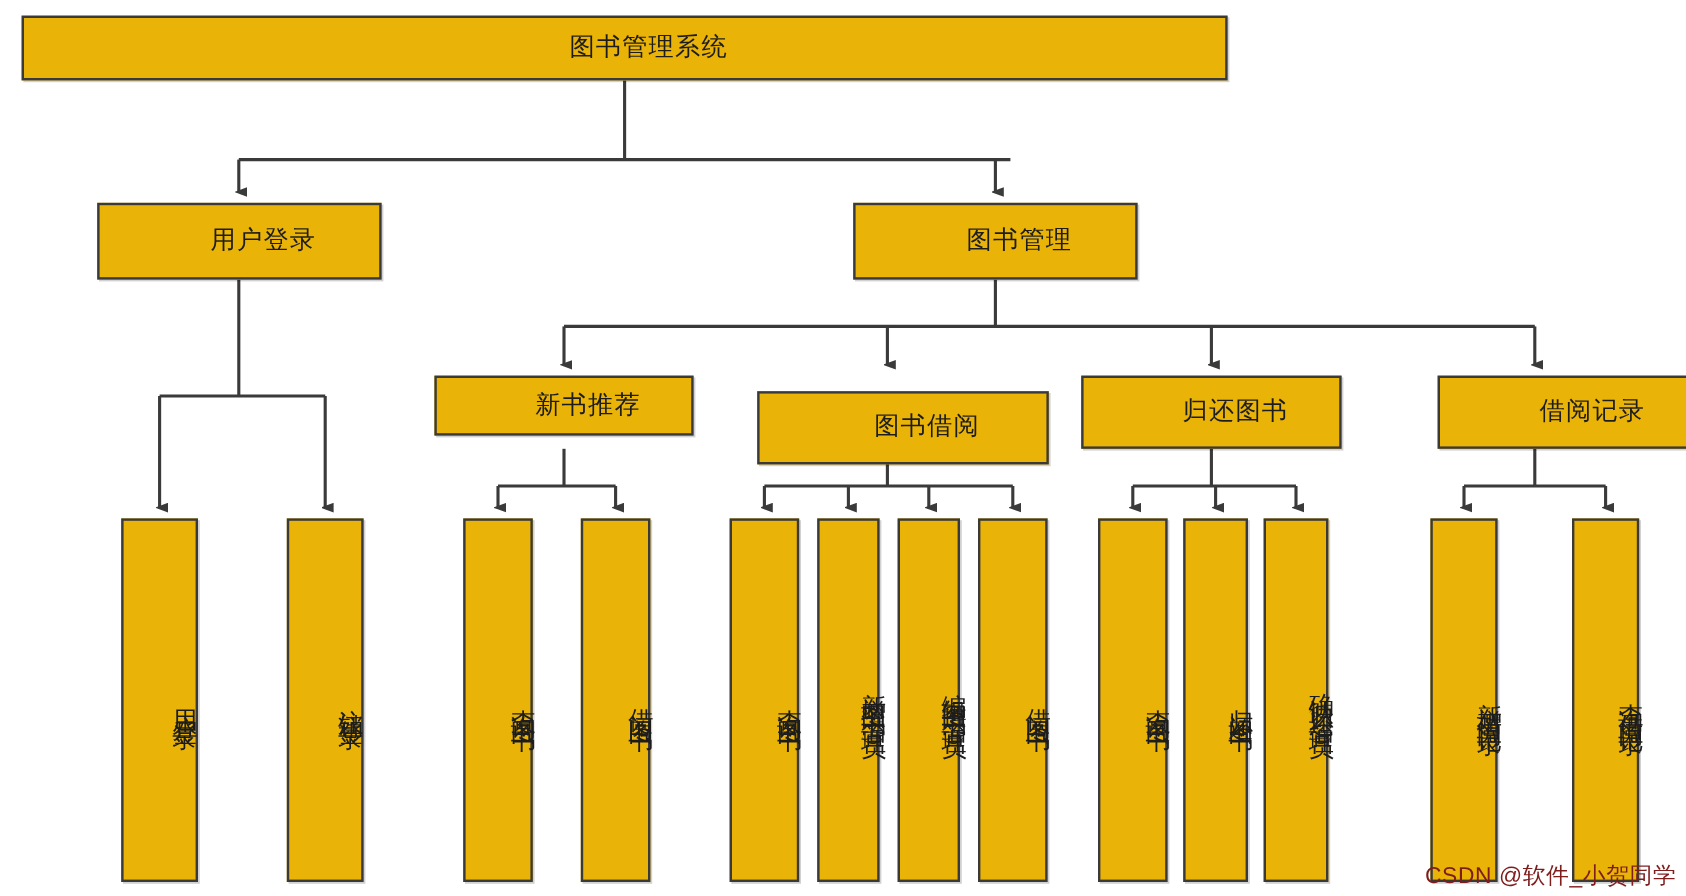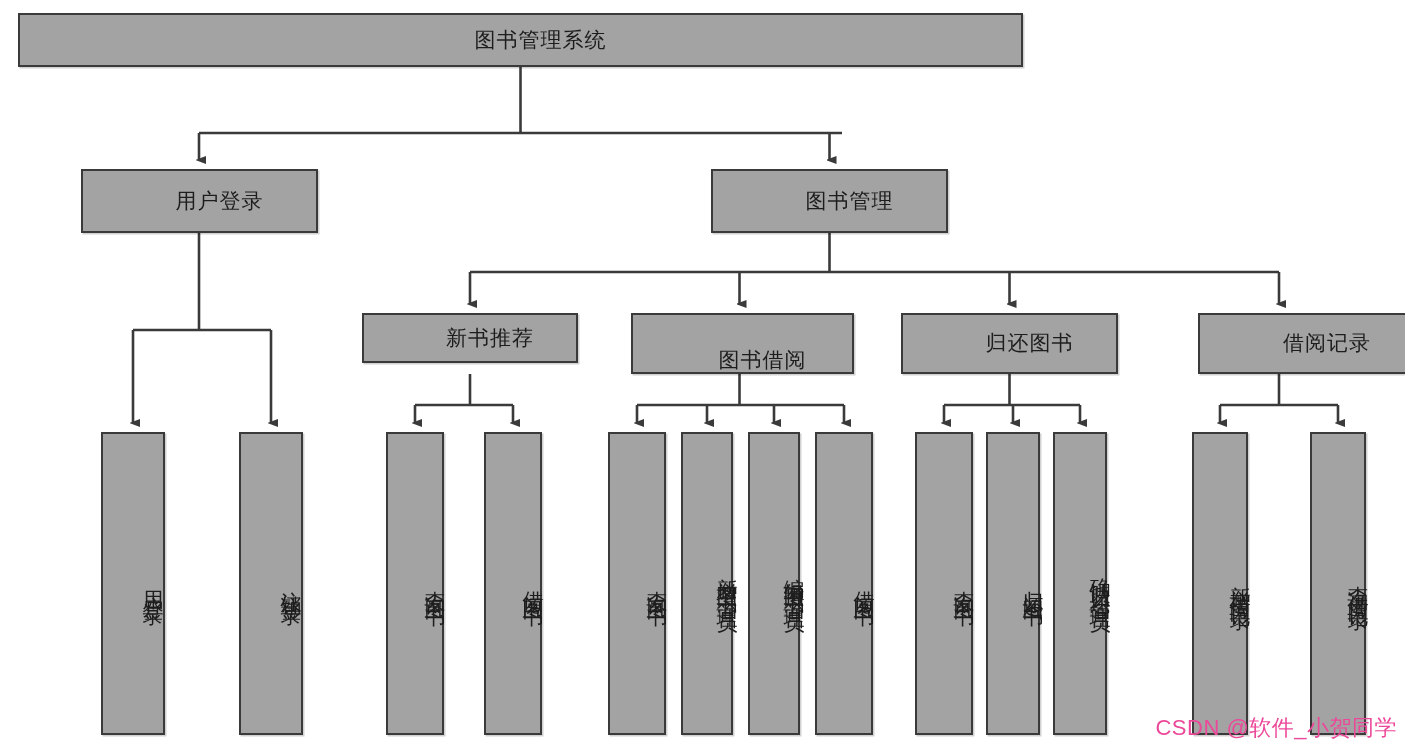--- a/index.html
+++ b/index.html
@@ -23,21 +23,21 @@
     position: absolute;
     left: 0;
     top: 0;
     width: 1405px;
     height: 747px;
     pointer-events: none;
   }
   .node {
     position: absolute;
     box-sizing: border-box;
-    background: #a3a3a3;
+    background: #eab308;
     border: 2.5px solid #3a3a3a;
     display: flex;
     align-items: center;
     justify-content: center;
     box-shadow: 1.5px 1.5px 0 rgba(0,0,0,0.18);
     padding-left: 40px;
   }
   .node-label {
     font-size: 21px;
     line-height: 1.15;
@@ -55,22 +55,22 @@
     white-space: normal;
     letter-spacing: 5px;
     font-size: 21px;
     max-height: 100%;
     text-align: center;
   }
   #watermark {
     position: absolute;
     right: 8px;
     bottom: 4px;
-    font-size: 22px;
-    color: #ec4899;
+    font-size: 19px;
+    color: #7f1d1d;
     letter-spacing: 0.5px;
     user-select: none;
     white-space: nowrap;
   }
 </style>
 </head>
 <body>
 
 <div id="canvas">
 
@@ -131,21 +131,21 @@
   <div class="node" style="left:81px;top:169px;width:237px;height:64px;">
     <span class="node-label">用户登录</span>
   </div>
   <div class="node" style="left:711px;top:169px;width:237px;height:64px;">
     <span class="node-label">图书管理</span>
   </div>
 
   <div class="node" style="left:362px;top:313px;width:216px;height:50px;">
     <span class="node-label">新书推荐</span>
   </div>
-  <div class="node" style="left:631px;top:313px;width:223px;height:61px;align-items:flex-end;">
+  <div class="node" style="left:631px;top:326px;width:243px;height:61px;">
     <span class="node-label">图书借阅</span>
   </div>
   <div class="node" style="left:901px;top:313px;width:217px;height:61px;">
     <span class="node-label">归还图书</span>
   </div>
   <div class="node" style="left:1170px;top:313px;width:218px;height:61px;margin-left:28px;">
     <span class="node-label">借阅记录</span>
   </div>
 
   <div class="node leaf" style="left:101px;top:432px;width:64px;height:303px;">

